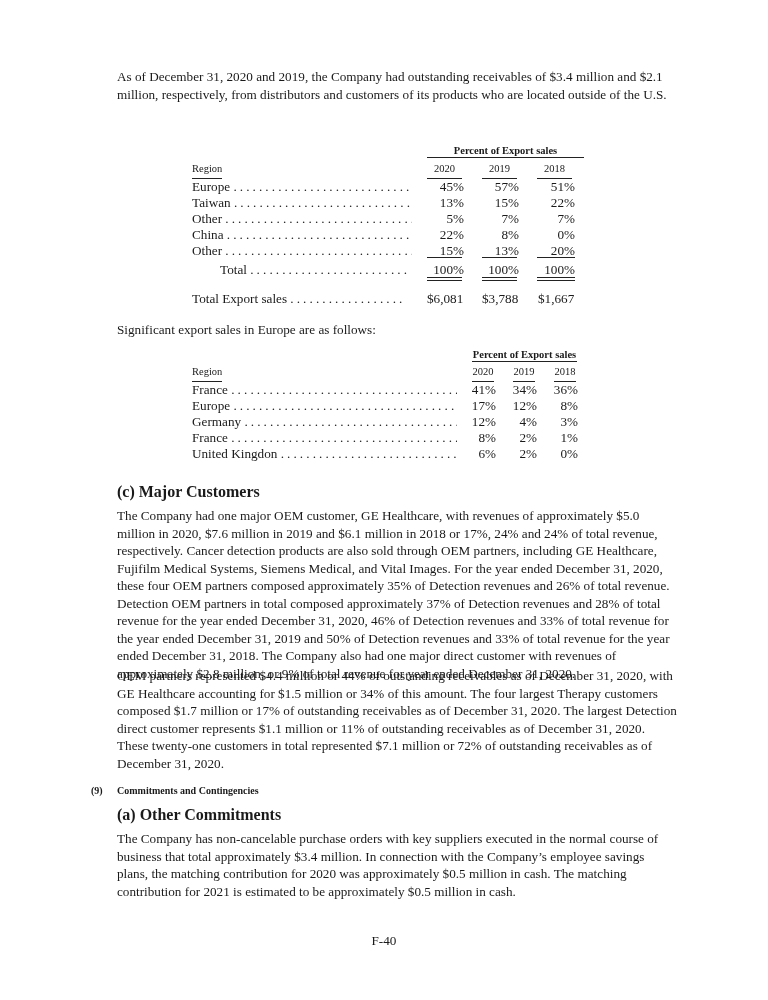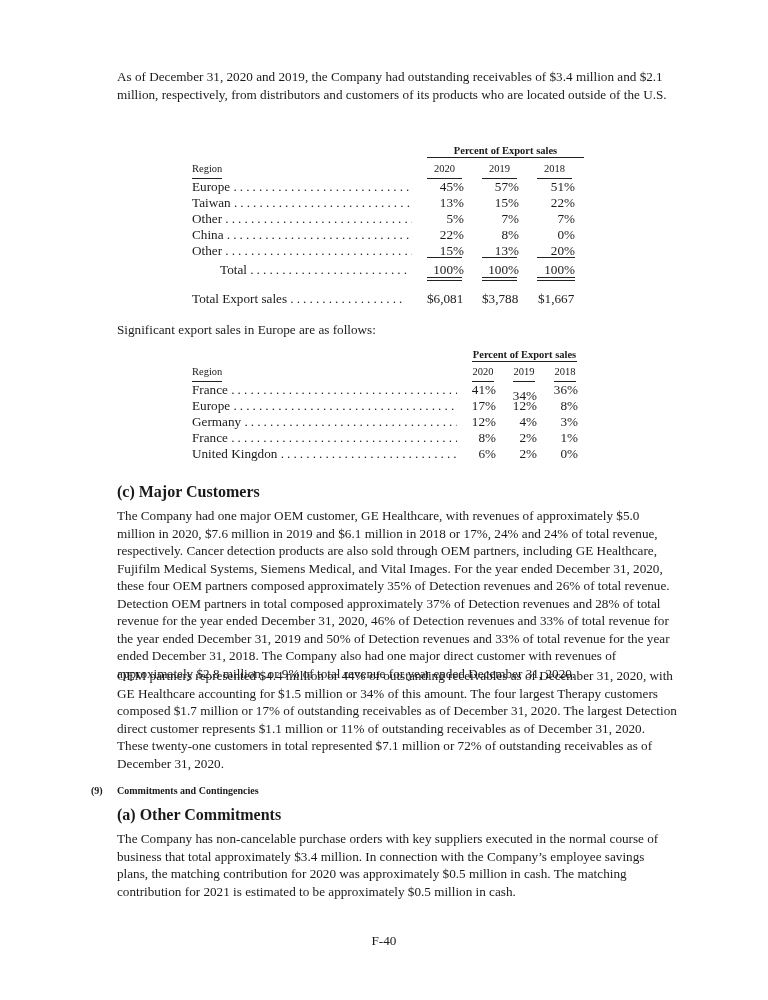--- a/index.html
+++ b/index.html
@@ -99,21 +99,21 @@
   <div class="row hdr-small" style="top:363px;">
     <span class="label ul" style="left:0;">Region</span>
     <span class="val ul" style="left:280px; width:22px; text-align:center;">2020</span>
     <span class="val ul" style="left:321px; width:22px; text-align:center;">2019</span>
     <span class="val ul" style="left:362px; width:22px; text-align:center;">2018</span>
   </div>
   <div id="europe-rows">
       <div class="row" style="top: 381px;">
         <span class="label" style="left:0;width:265px;"><span>France</span> <span class="dots">..........................................</span></span>
         <span class="val" style="left:268px;width:36px;">41%</span>
-        <span class="val" style="left:309px;width:36px;margin-top:6px;">34%</span>
+        <span class="val" style="left:309px;width:36px;">34%</span>
         <span class="val" style="left:350px;width:36px;">36%</span>
       </div>
       <div class="row" style="top: 397px;">
         <span class="label" style="left:0;width:265px;"><span>Europe</span> <span class="dots">..........................................</span></span>
         <span class="val" style="left:268px;width:36px;">17%</span>
         <span class="val" style="left:309px;width:36px;">12%</span>
         <span class="val" style="left:350px;width:36px;">8%</span>
       </div>
       <div class="row" style="top: 413px;">
         <span class="label" style="left:0;width:265px;"><span>Germany</span> <span class="dots">..........................................</span></span>

